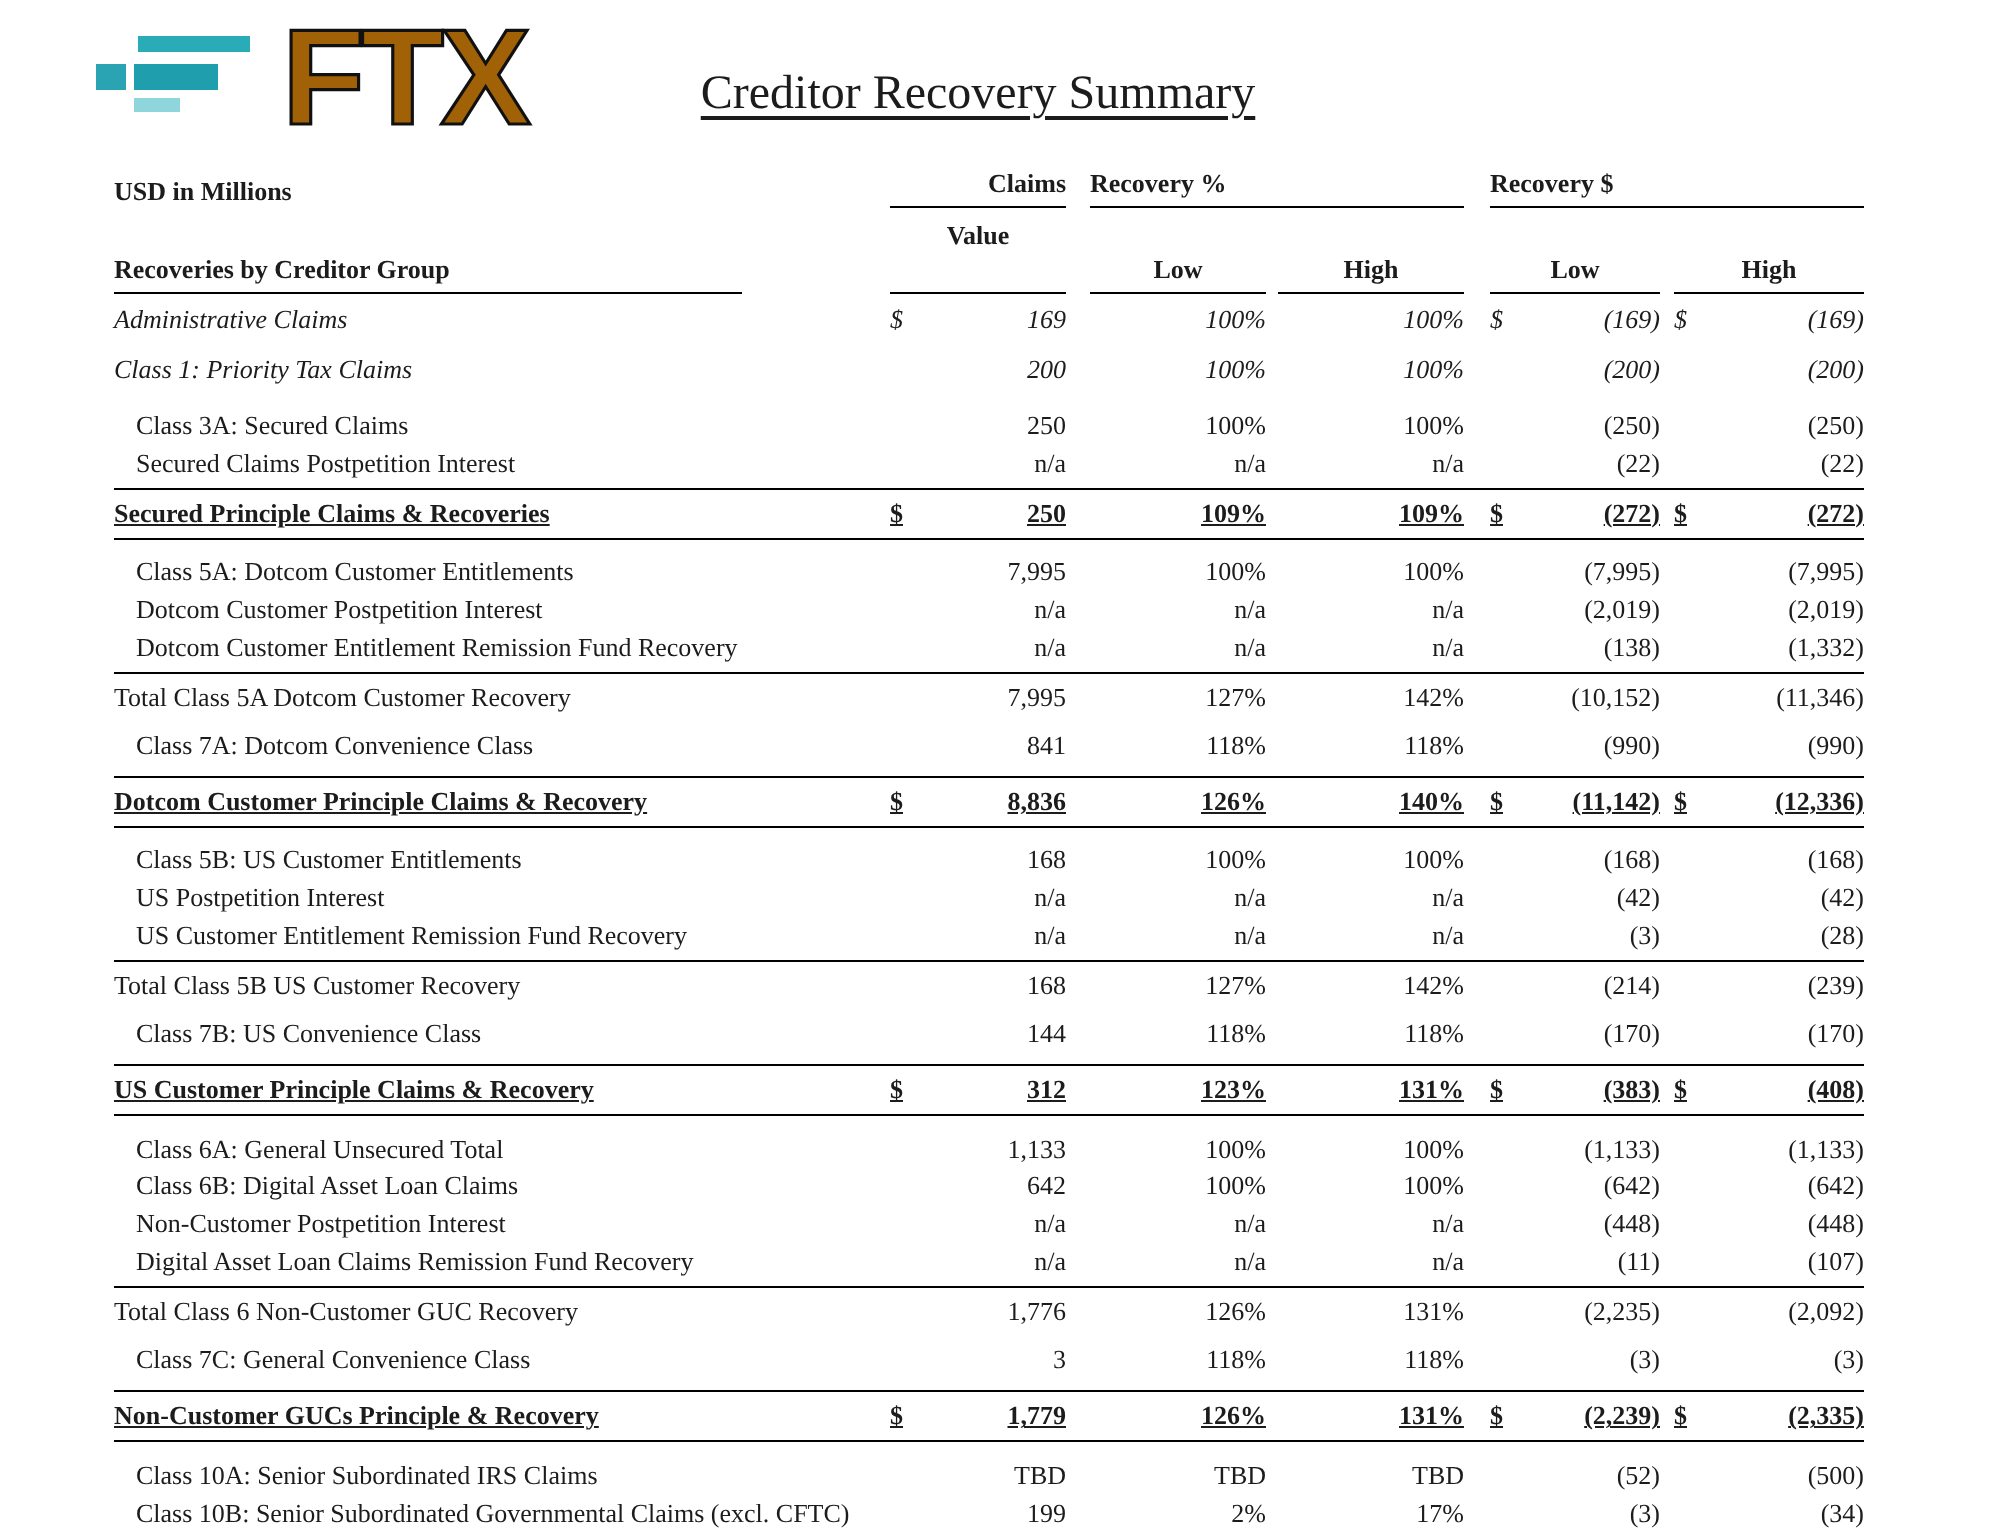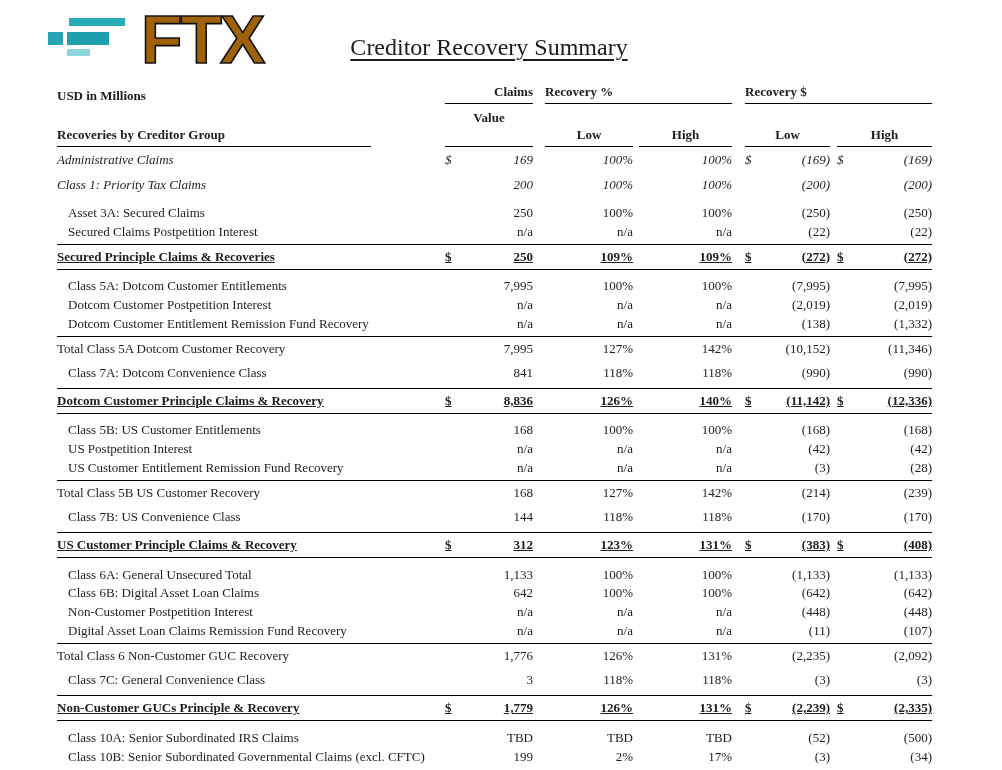--- a/index.html
+++ b/index.html
@@ -144,21 +144,21 @@
     <div class="c-ul">
       <span></span>
       <span>(200)</span>
     </div>
     <div class="c-uh">
       <span></span>
       <span>(200)</span>
     </div>
   </div>
       <div class="grid row row--detail row--indent row--group-start">
-    <div class="c-label">Asset 3A: Secured Claims</div>
+    <div class="c-label">Class 3A: Secured Claims</div>
     <div class="c-claims">
       <span></span>
       <span>250</span>
     </div>
     <div class="c-pl">100%</div>
     <div class="c-ph">100%</div>
     <div class="c-ul">
       <span></span>
       <span>(250)</span>
     </div>

